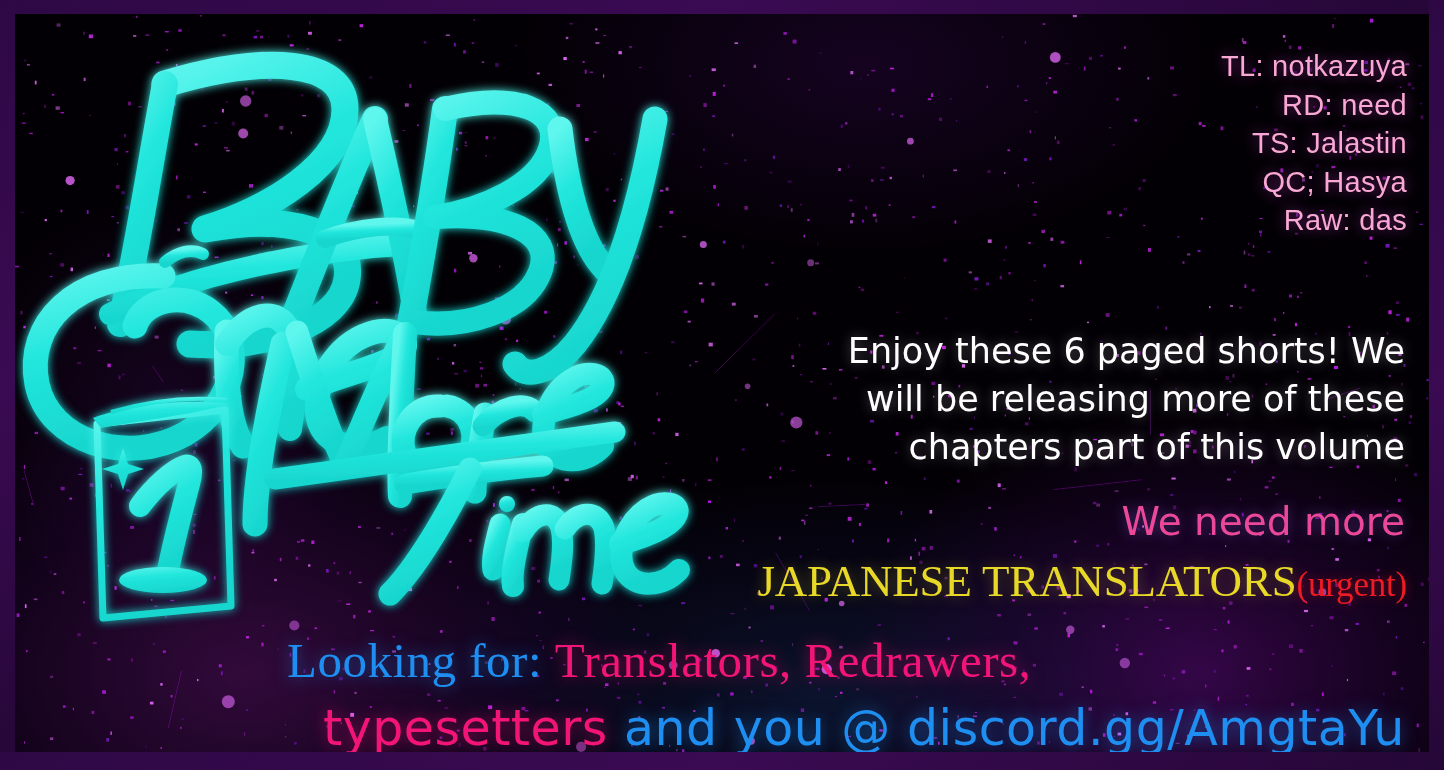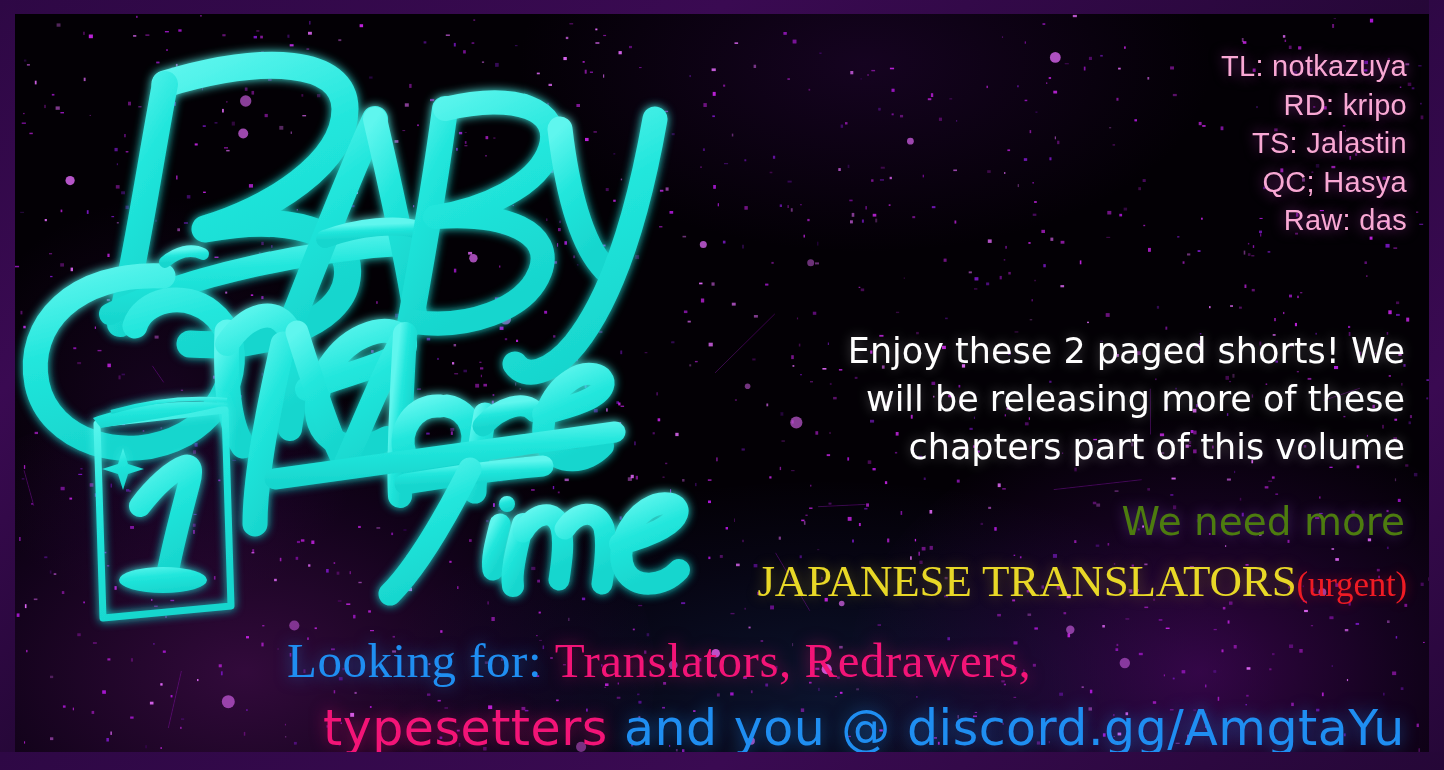--- a/index.html
+++ b/index.html
@@ -148,21 +148,21 @@
     white-space: normal;
     width: 620px;
   }
 
   .need-more {
     right: 24px;
     top: 488px;
     text-align: left;
     font-family: "DejaVu Sans", sans-serif;
     font-size: 39px;
-    color: #4d7c0f;
+    color: #ec4899;
     text-shadow: 0 0 14px rgba(154,99,232,0.45);
   }
 
   .translators-line {
     right: 22px;
     top: 545px;
     text-align: right;
     font-family: Liberation Serif, serif;
     font-size: 45px;
     letter-spacing: -0.2px;
@@ -1500,29 +1500,29 @@
 
           <path d="M125 492 C 140 472, 158 456, 170 452 C 176 450, 178 456, 174 470
                    C 166 500, 156 540, 152 562" fill="none" stroke="url(#cyanGrad)" stroke-width="22" stroke-linecap="round"></path>
           <ellipse cx="148" cy="566" rx="44" ry="13" fill="url(#cyanGrad)"></ellipse>
         </g>
       </svg>
     </div>
 
     <div class="txt credits">
       <div>TL: notkazuya</div>
-      <div>RD: kripo</div>
+      <div>RD: need</div>
       <div>TS: Jalastin</div>
       <div>QC; Hasya</div>
       <div>Raw: das</div>
     </div>
 
 
 
-    <div class="txt blurb">Enjoy these 2 paged shorts! We will be releasing more of these chapters part of this volume</div>
+    <div class="txt blurb">Enjoy these 6 paged shorts! We will be releasing more of these chapters part of this volume</div>
 
     <div class="txt need-more">We need more</div>
 
     <div class="txt translators-line"><span class="jp">JAPANESE TRANSLATORS</span><span class="urgent">(urgent)</span></div>
 
     <div class="txt looking-line1"><span class="c-blue">Looking for:</span><span class="c-blue">&nbsp;</span><span class="c-pink">Translators, Redrawers,</span></div>
 
     <div class="txt looking-line2"><span class="c-pink">typesetters</span><span class="c-blue">&nbsp;</span><span class="c-blue">and you @</span><span class="c-blue">&nbsp;</span><span class="c-blue">discord.gg/AmgtaYu</span></div>
 
   </div>

